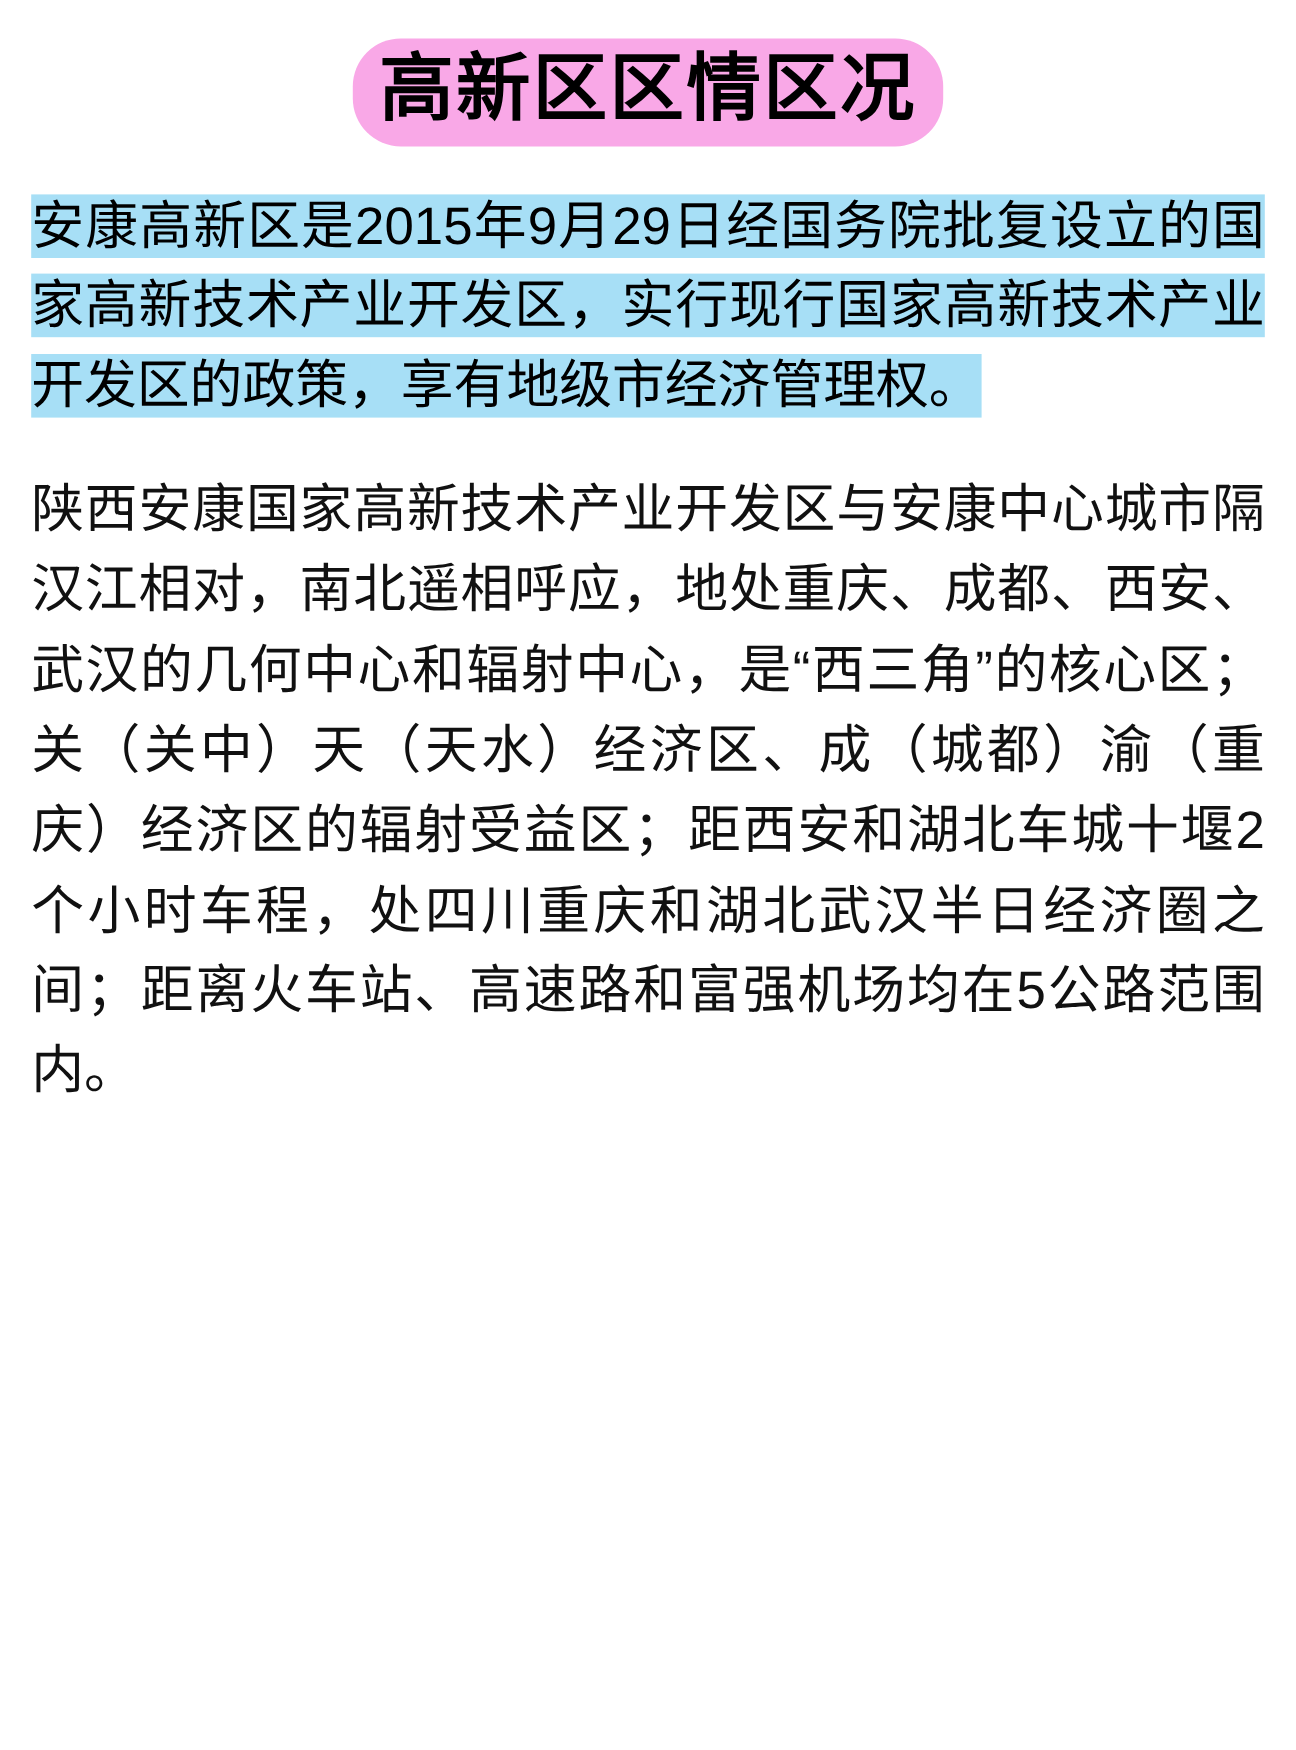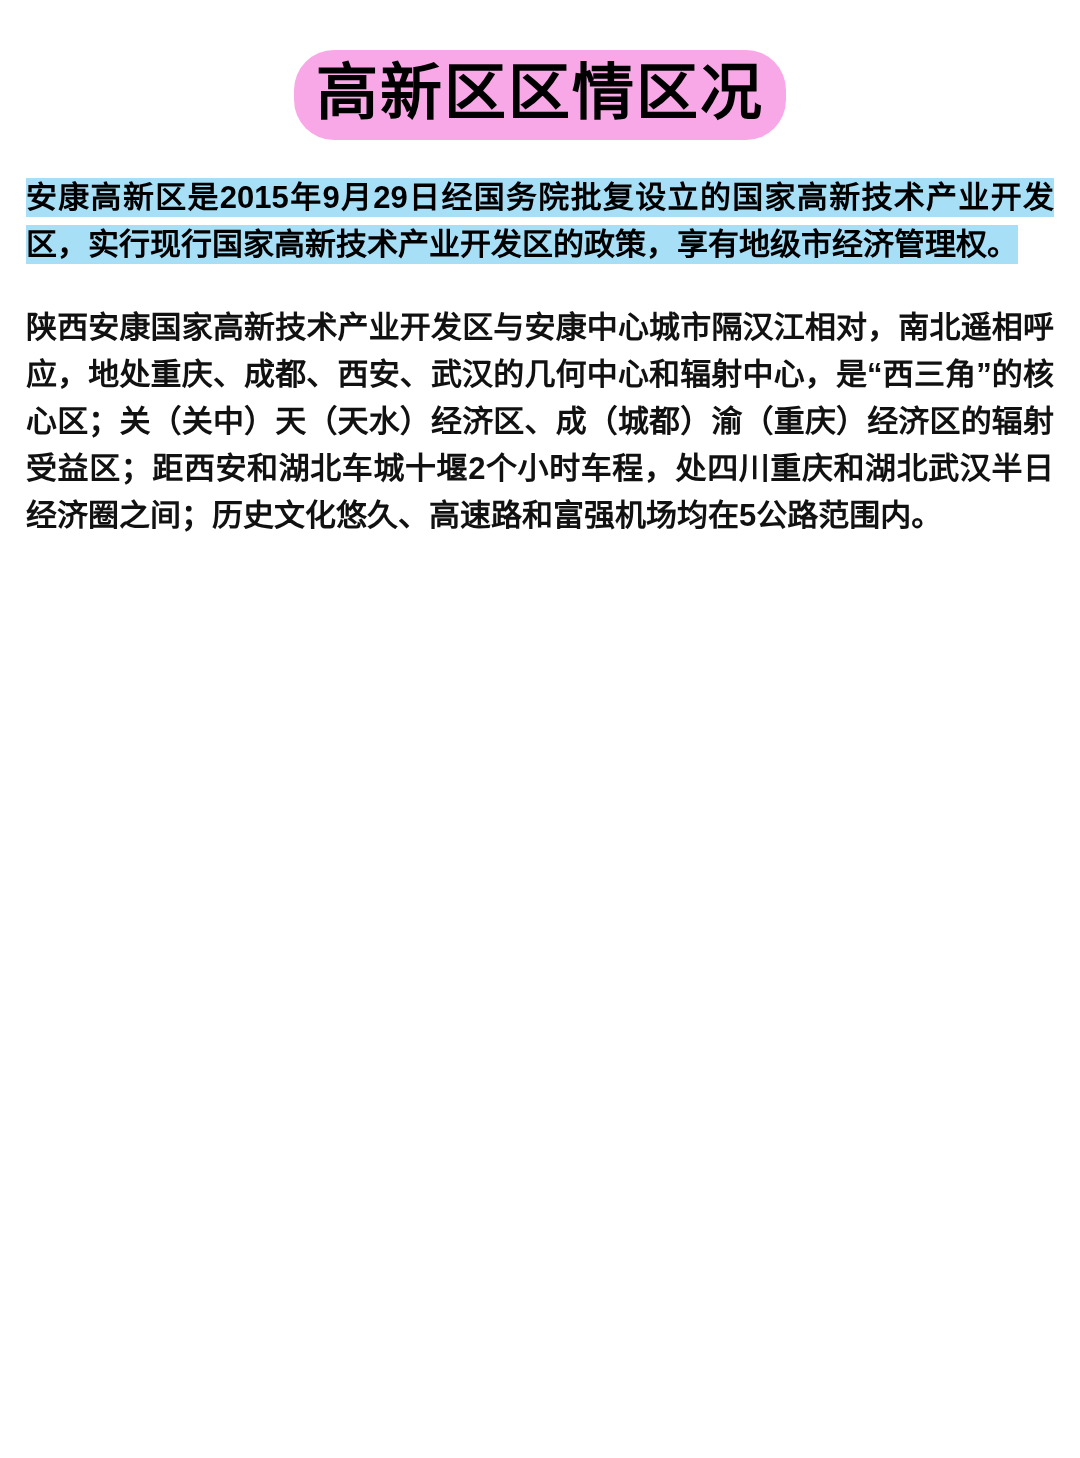--- a/index.html
+++ b/index.html
@@ -11,47 +11,46 @@
     width: 1080px;
     min-height: 1458px;
     font-family: "Liberation Sans", "DejaVu Sans", sans-serif;
     color: #000000;
     -webkit-font-smoothing: antialiased;
   }
   .page {
     width: 1080px;
     min-height: 1458px;
     box-sizing: border-box;
-    padding: 50px 26px 20px 26px;
+    padding: 32px 26px 20px 26px;
     background: #ffffff;
   }
   
   .title-row {
     text-align: center;
     margin: 0 0 34px 0;
   }
   .title {
     display: inline-block;
     font-size: 62px;
     font-weight: bold;
     line-height: 1.25;
     letter-spacing: 2px;
     color: #000000;
     background: #f9a8e7;
     padding: 4px 22px 8px 22px;
     border-radius: 40px;
   }
   
   .para {
-    font-size: 31px;
+    font-size: 44px;
     line-height: 1.52;
     margin: 0 0 36px 0;
     text-align: justify;
     word-break: break-all;
-    font-weight: bold;
   }
   .para.highlight {
     color: #000000;
   }
   .para.highlight .hl {
     background: #a7dff6;
     box-decoration-break: clone;
     -webkit-box-decoration-break: clone;
     padding: 2px 0;
     line-height: 1.52;
@@ -69,16 +68,16 @@
 <body>
 
 <div class="page">
 
   <div class="title-row">
     <span class="title">高新区区情区况</span>
   </div>
 
   <p class="para highlight"><span class="hl">安康高新区是2015年9月29日经国务院批复设立的国家高新技术产业开发区，实行现行国家高新技术产业开发区的政策，享有地级市经济管理权。</span></p>
 
-  <p class="para plain">陕西安康国家高新技术产业开发区与安康中心城市隔汉江相对，南北遥相呼应，地处重庆、成都、西安、武汉的几何中心和辐射中心，是“西三角”的核心区；关（关中）天（天水）经济区、成（城都）渝（重庆）经济区的辐射受益区；距西安和湖北车城十堰2个小时车程，处四川重庆和湖北武汉半日经济圈之间；历史文化悠久、高速路和富强机场均在5公路范围内。</p>
+  <p class="para plain">陕西安康国家高新技术产业开发区与安康中心城市隔汉江相对，南北遥相呼应，地处重庆、成都、西安、武汉的几何中心和辐射中心，是“西三角”的核心区；关（关中）天（天水）经济区、成（城都）渝（重庆）经济区的辐射受益区；距西安和湖北车城十堰2个小时车程，处四川重庆和湖北武汉半日经济圈之间；距离火车站、高速路和富强机场均在5公路范围内。</p>
 
 
 </div>
 
 </body></html>

